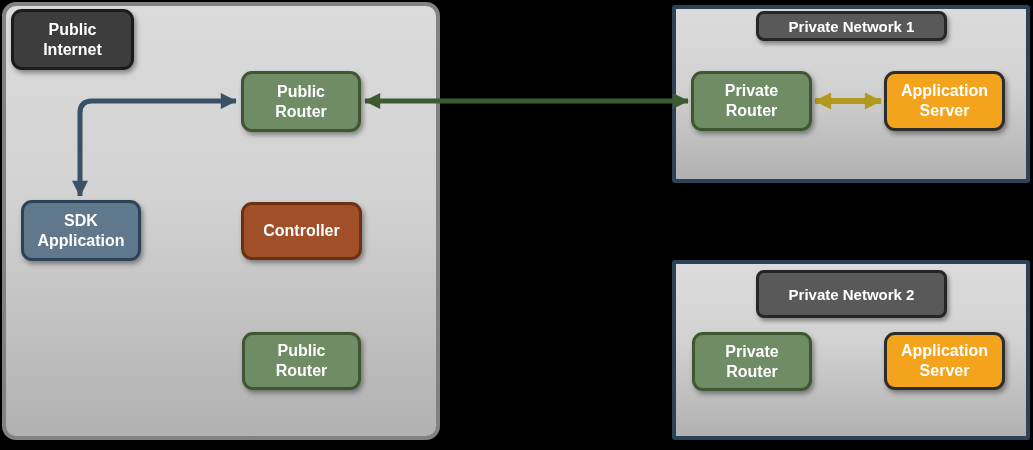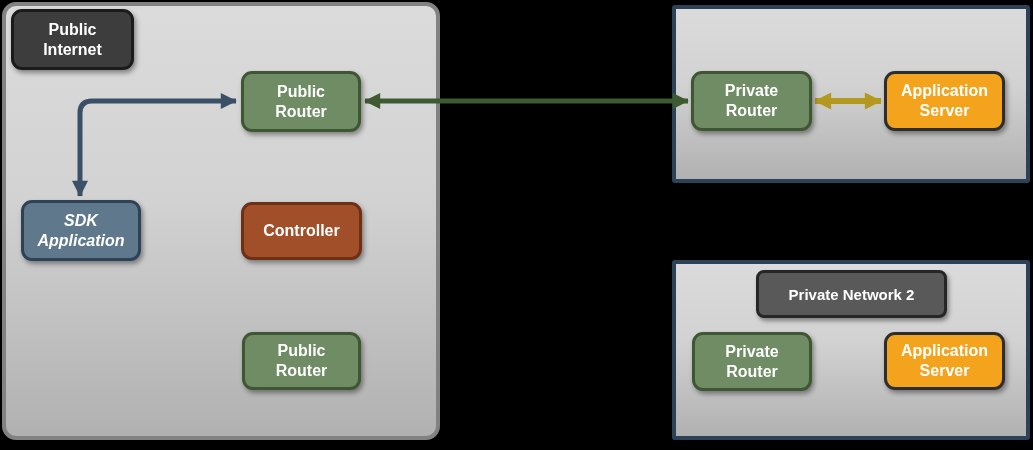--- a/index.html
+++ b/index.html
@@ -81,21 +81,21 @@
     font-weight: bold;
     font-size: 15px;
     background: #595959;
     border: 3px solid #262626;
     border-radius: 8px;
     box-shadow: 2px 3px 4px rgba(0,0,0,0.4);
   }
   
   .n-public-internet   { left: 11px;  top: 9px;   width: 123px; height: 61px; }
   .n-public-router-top { left: 241px; top: 71px;  width: 120px; height: 61px; }
-  .n-sdk-application   { left: 21px;  top: 200px; width: 120px; height: 61px; font-style: italic; }
+  .n-sdk-application   { left: 21px;  top: 200px; width: 120px; height: 61px; }
   .n-controller        { left: 241px; top: 202px; width: 121px; height: 58px; }
   .n-public-router-bot { left: 242px; top: 332px; width: 119px; height: 58px; }
 
   .n-pn1-title         { left: 756px; top: 11px;  width: 191px; height: 30px; }
   .n-pn1-router        { left: 691px; top: 71px;  width: 121px; height: 60px; }
   .n-pn1-appserver     { left: 884px; top: 71px;  width: 121px; height: 60px; }
 
   .n-pn2-title         { left: 756px; top: 270px; width: 191px; height: 48px; }
   .n-pn2-router        { left: 692px; top: 332px; width: 120px; height: 59px; }
   .n-pn2-appserver     { left: 884px; top: 332px; width: 121px; height: 58px; }
@@ -143,20 +143,21 @@
 Router</div>
 
   <div class="node node-blue n-sdk-application">SDK
 Application</div>
 
   <div class="node node-red n-controller">Controller</div>
 
   <div class="node node-green n-public-router-bot">Public
 Router</div>
 
+  <div class="net-title n-pn1-title">Private Network 1</div>
 
   <div class="node node-green n-pn1-router">Private
 Router</div>
 
   <div class="node node-orange n-pn1-appserver">Application
 Server</div>
 
   <div class="net-title n-pn2-title">Private Network 2</div>
 
   <div class="node node-green n-pn2-router">Private

